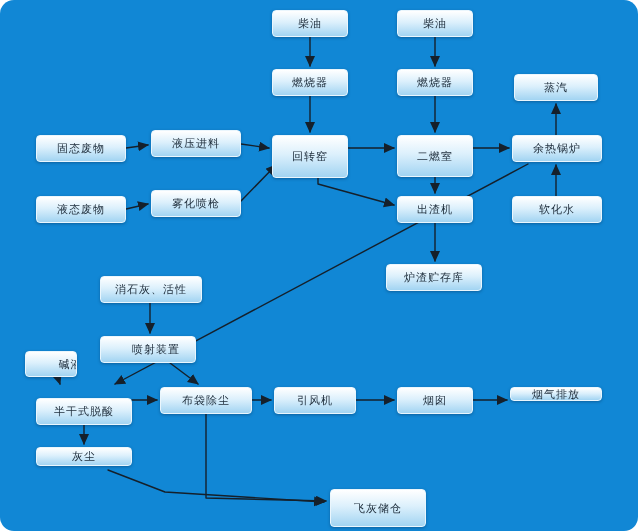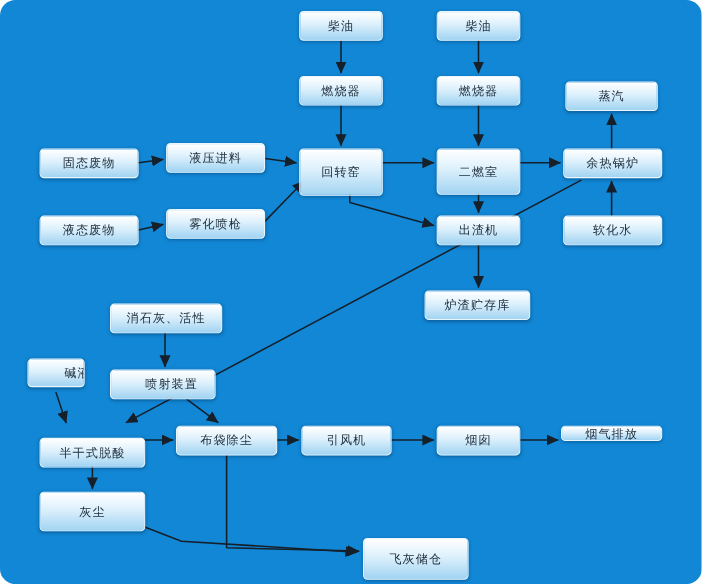--- a/index.html
+++ b/index.html
@@ -90,24 +90,24 @@
         <div class="node" style="left: 151px; top: 130px; width: 90px; height: 27px; color: rgb(29, 44, 58);">液压进料</div>
         <div class="node" style="left: 272px; top: 135px; width: 76px; height: 43px; color: rgb(29, 44, 58);">回转窑</div>
         <div class="node" style="left: 397px; top: 135px; width: 76px; height: 42px; color: rgb(29, 44, 58);">二燃室</div>
         <div class="node" style="left: 512px; top: 135px; width: 90px; height: 27px; color: rgb(29, 44, 58);">余热锅炉</div>
         <div class="node" style="left: 36px; top: 196px; width: 90px; height: 27px; color: rgb(29, 44, 58);">液态废物</div>
         <div class="node" style="left: 151px; top: 190px; width: 90px; height: 27px; color: rgb(29, 44, 58);">雾化喷枪</div>
         <div class="node" style="left: 397px; top: 196px; width: 76px; height: 27px; color: rgb(29, 44, 58);">出渣机</div>
         <div class="node" style="left: 512px; top: 196px; width: 90px; height: 27px; color: rgb(29, 44, 58);">软化水</div>
         <div class="node" style="left: 100px; top: 276px; width: 102px; height: 27px; color: rgb(29, 44, 58);">消石灰、活性</div>
         <div class="node" style="left: 386px; top: 264px; width: 96px; height: 27px; color: rgb(29, 44, 58);">炉渣贮存库</div>
-        <div class="node" style="left: 25px; top: 326px; width: 52px; height: 26px; color: rgb(29, 44, 58); padding-left: 39px;">碱液</div>
+        <div class="node" style="left: 25px; top: 351px; width: 52px; height: 26px; color: rgb(29, 44, 58); padding-left: 39px;">碱液</div>
         <div class="node" style="left: 100px; top: 336px; width: 96px; height: 27px; color: rgb(29, 44, 58); padding-left: 16px;">喷射装置</div>
         <div class="node" style="left: 36px; top: 398px; width: 96px; height: 27px; color: rgb(29, 44, 58);">半干式脱酸</div>
         <div class="node" style="left: 160px; top: 387px; width: 92px; height: 27px; color: rgb(29, 44, 58);">布袋除尘</div>
         <div class="node" style="left: 274px; top: 387px; width: 82px; height: 27px; color: rgb(29, 44, 58);">引风机</div>
         <div class="node" style="left: 397px; top: 387px; width: 76px; height: 27px; color: rgb(29, 44, 58);">烟囱</div>
         <div class="node" style="left: 510px; top: 387px; width: 92px; height: 14px; color: rgb(29, 44, 58);">烟气排放</div>
-        <div class="node" style="left: 36px; top: 447px; width: 96px; height: 36px; color: rgb(29, 44, 58);">灰尘</div>
+        <div class="node" style="left: 36px; top: 447px; width: 96px; height: 19px; color: rgb(29, 44, 58);">灰尘</div>
         <div class="node" style="left: 330px; top: 489px; width: 96px; height: 38px; color: rgb(29, 44, 58);">飞灰储仓</div>
       </div>
   </div>
 </div>
 
 </body></html>

